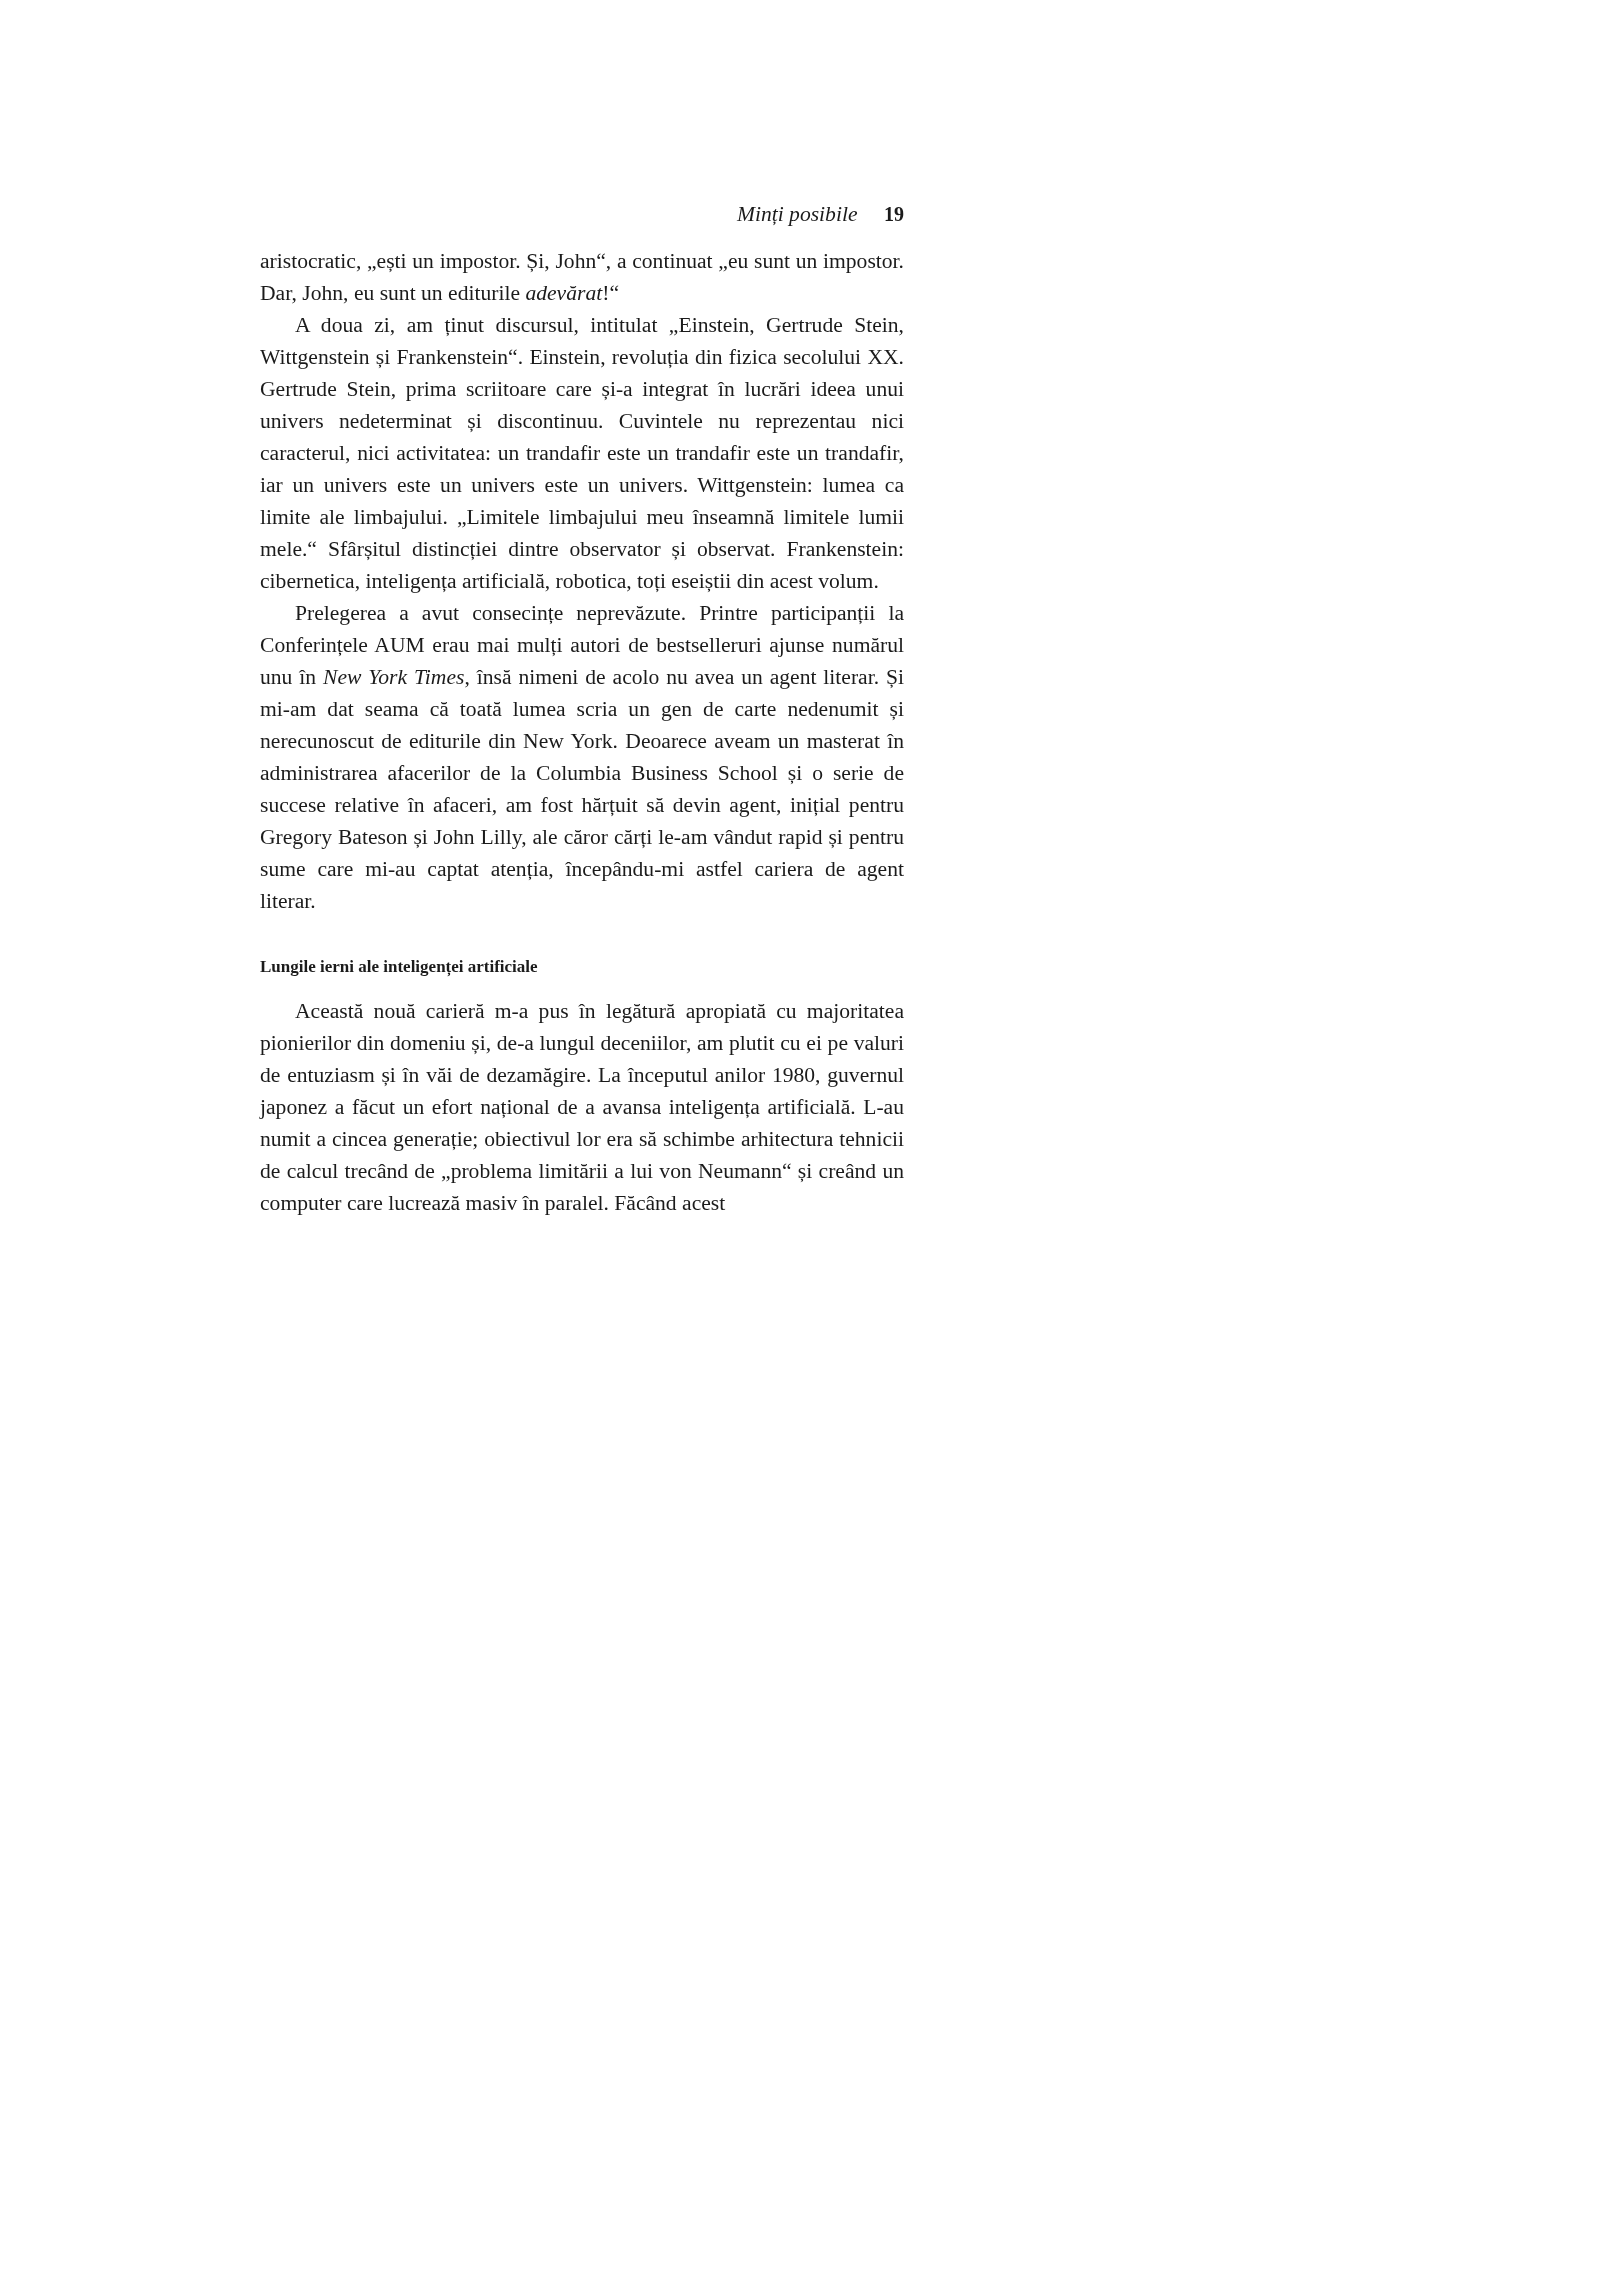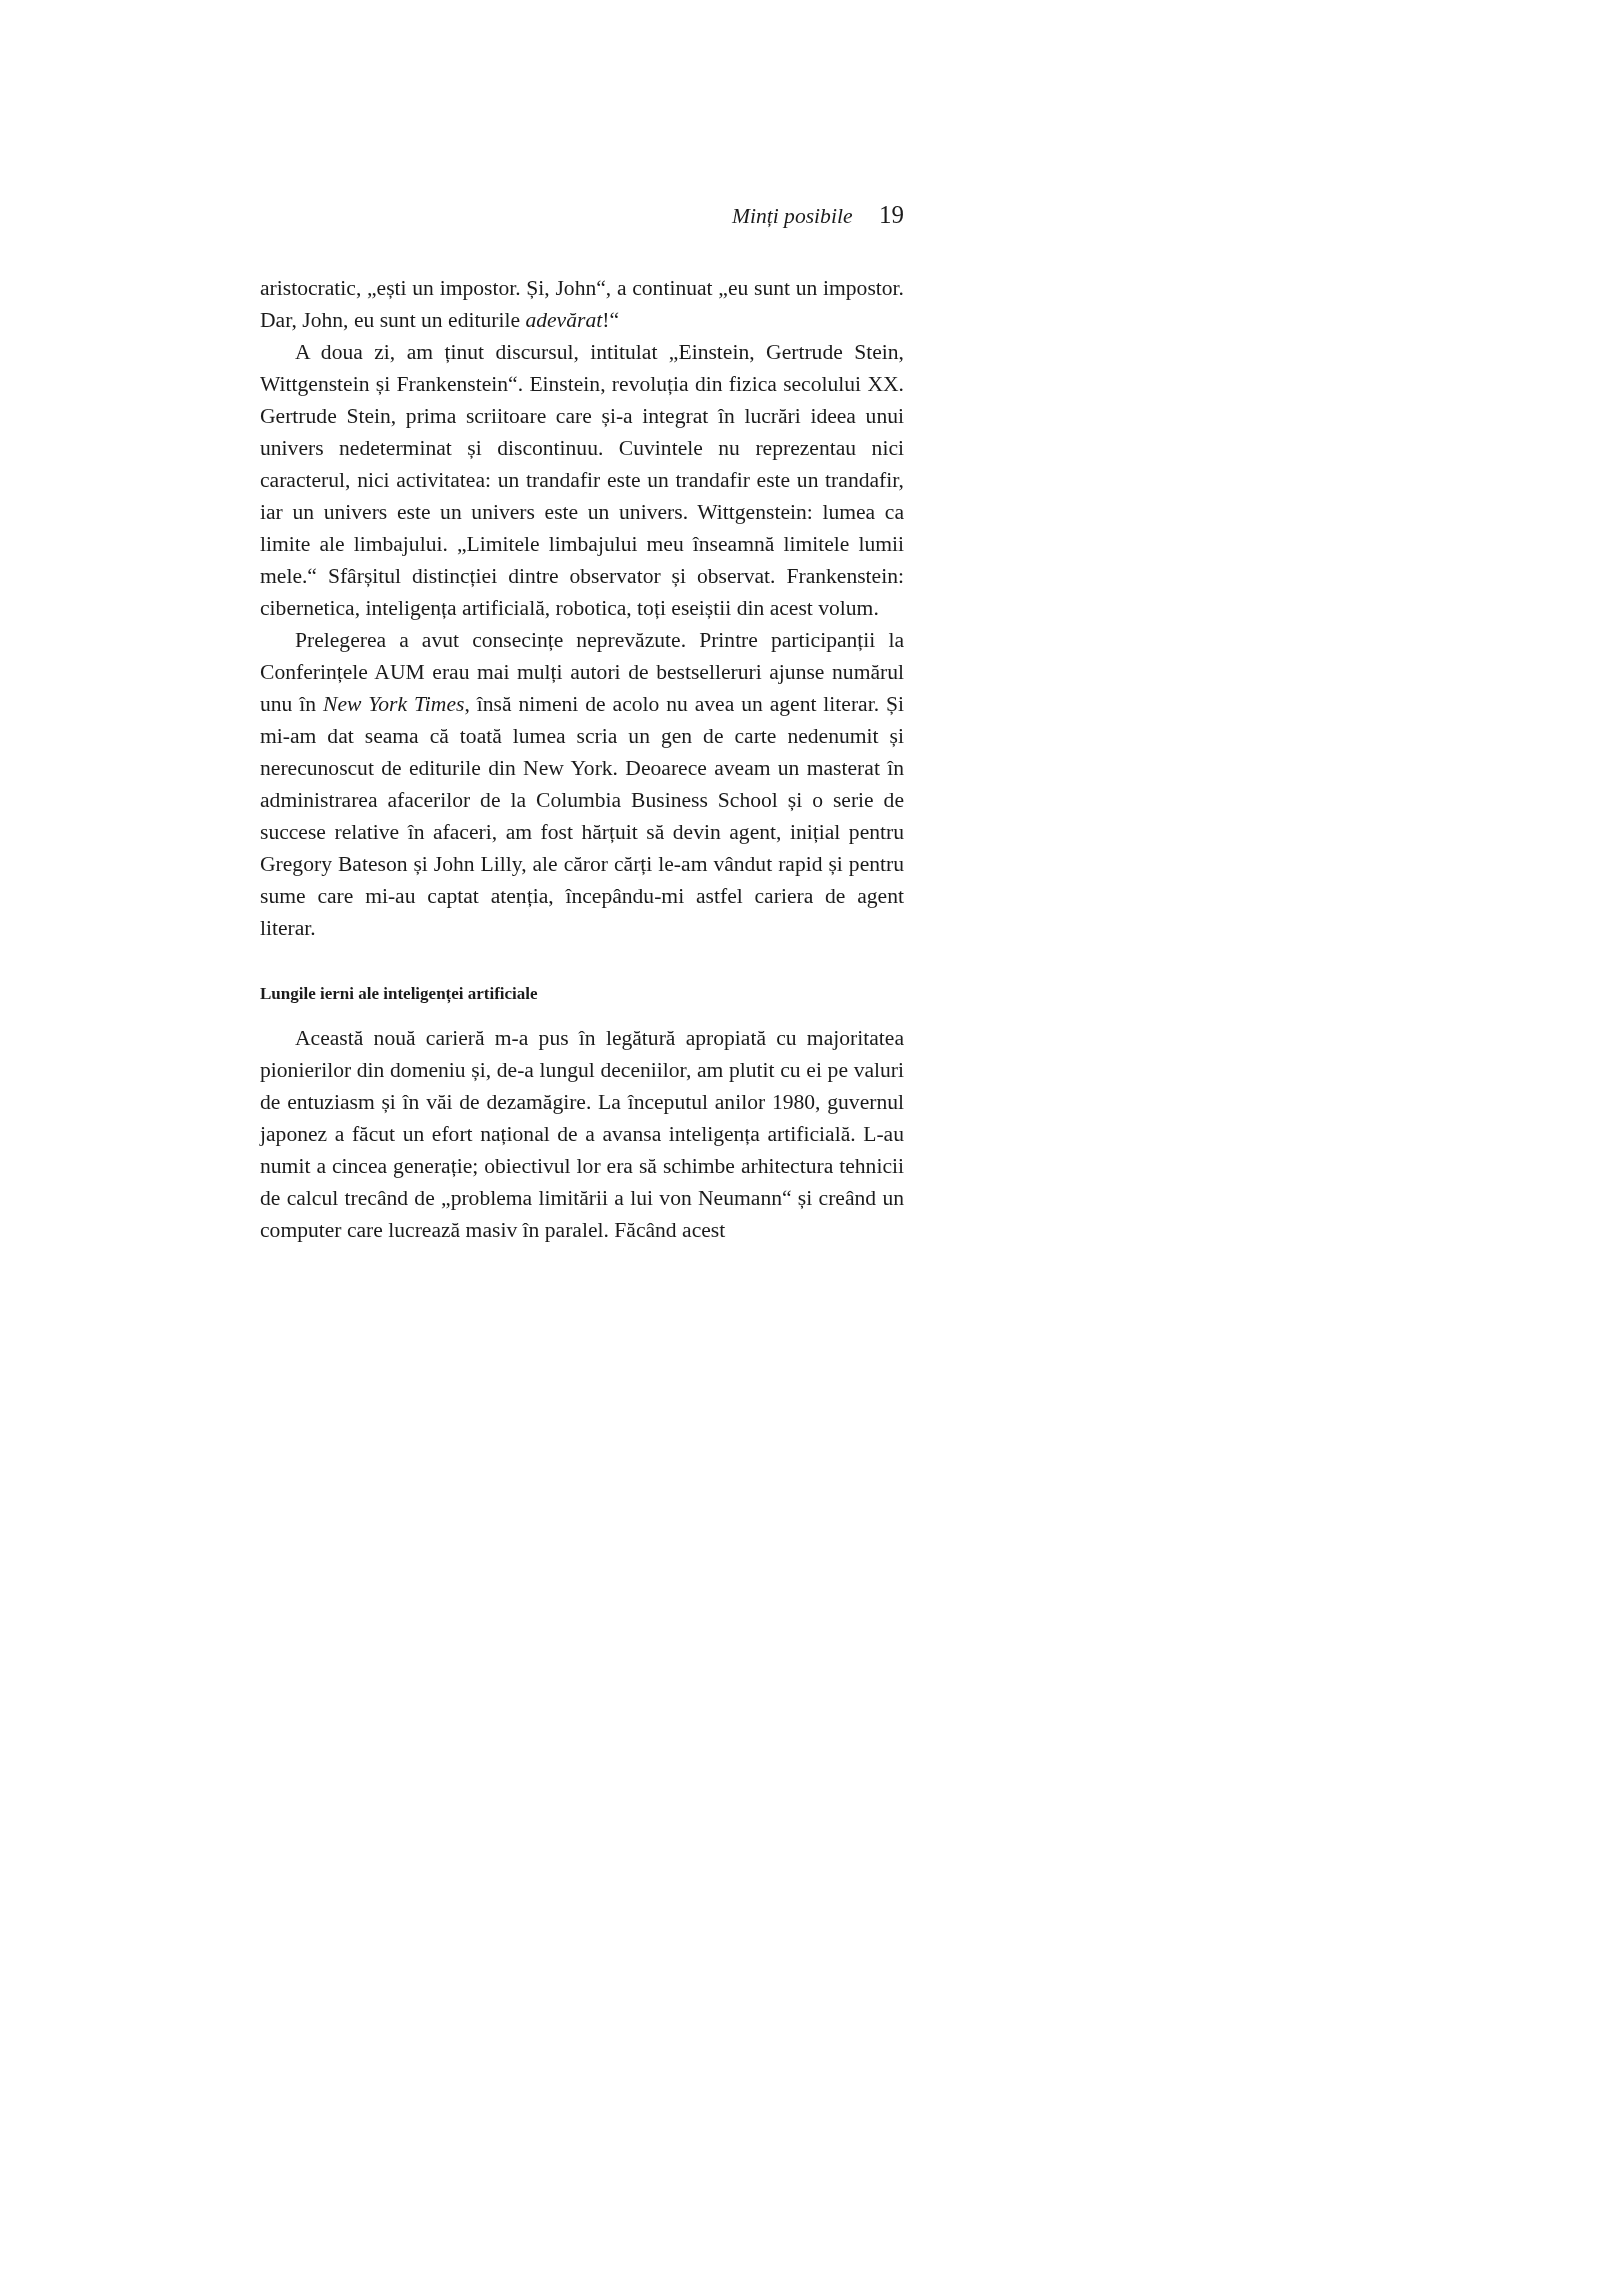--- a/index.html
+++ b/index.html
@@ -23,29 +23,29 @@
     left: 260px;
     top: 202px;
     width: 644px;
   }
   .running-header {
     display: flex;
     justify-content: flex-end;
     align-items: baseline;
     font-size: 21.6px;
     line-height: 25.5px;
-    margin-bottom: 42px;
+    margin-bottom: 17px;
   }
   .rh-title {
     font-style: italic;
     margin-right: 26.5px;
   }
   .rh-page {
-    font-weight: 400;
-    font-size: 25px;
+    font-weight: 700;
+    font-size: 20px;
   }
   .para {
     margin: 0;
     font-size: 21.6px;
     line-height: 32px;
     text-align: justify;
     text-justify: inter-word;
   }
   .para.indent { text-indent: 35px; }
   .it { }

